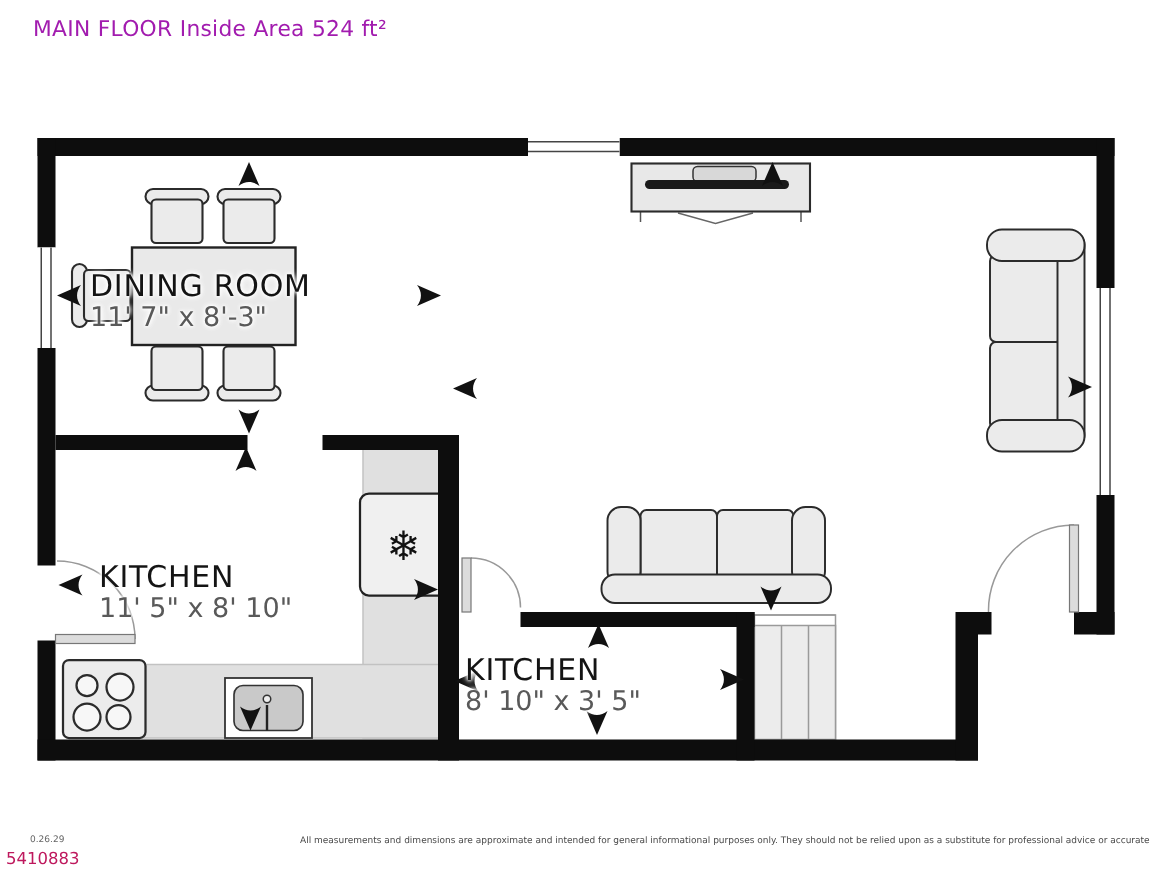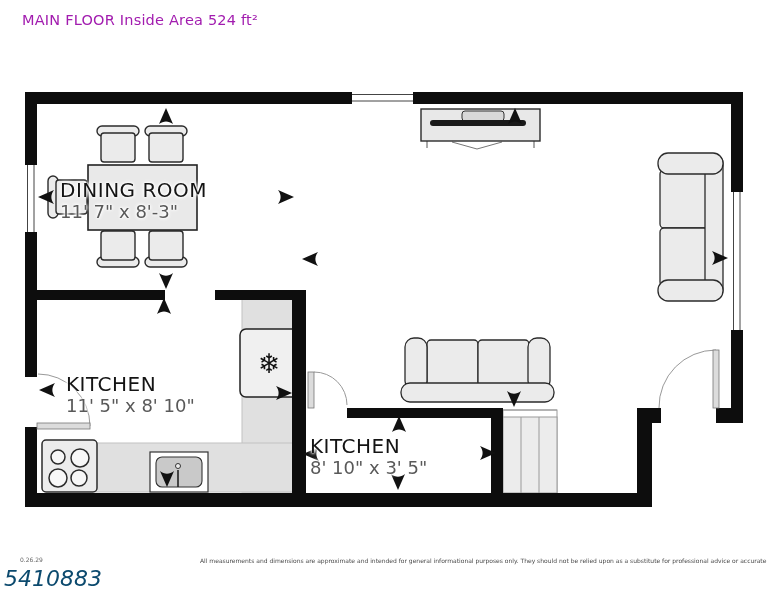--- a/index.html
+++ b/index.html
@@ -12,21 +12,21 @@
     letter-spacing:0.2px;white-space:nowrap;
   }
   svg{position:absolute;left:0;top:0;}
   .room-label{
     position:absolute;pointer-events:none;
     text-shadow:0 0 2px #fff,0 0 3px #fff,0 0 4px #fff,0 0 5px #fff;
   }
   .room-name{font-size:20px;line-height:21px;color:#141414;letter-spacing:0.5px;}
   .room-dims{font-size:18px;line-height:19px;color:#595959;margin-top:1px;}
   #footer-version{position:absolute;left:20px;top:556px;font-size:6px;color:#666;}
-  #footer-number{position:absolute;left:4px;top:566px;font-size:22px;color:#0c4a6e;font-style:italic;}
+  #footer-number{position:absolute;left:4px;top:566px;font-size:11px;color:#be185d;}
   #footer-disclaimer{
     position:absolute;left:200px;top:557px;width:568px;text-align:center;
     font-size:6px;color:#4a4a4a;white-space:nowrap;
   }
 </style>
 </head>
 <body>
 
 <div id="canvas">
 

